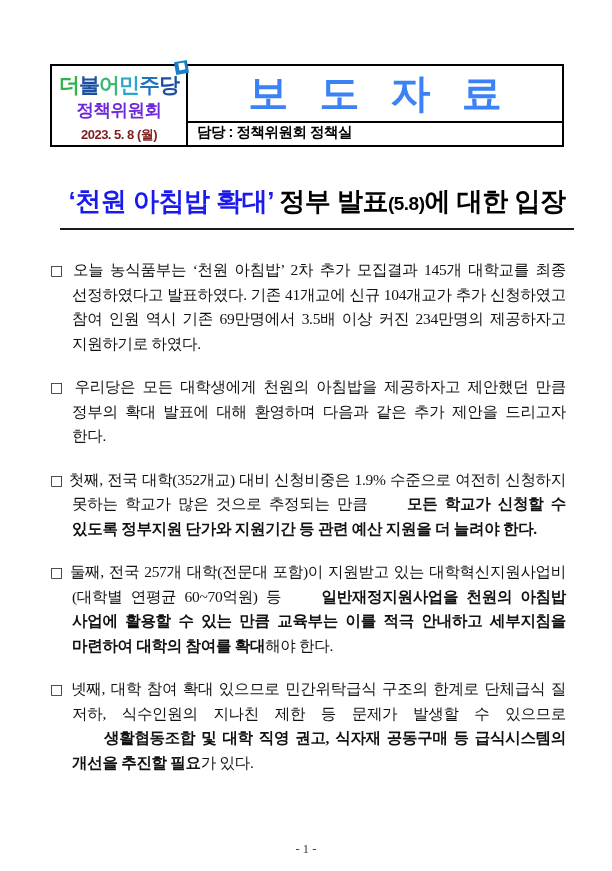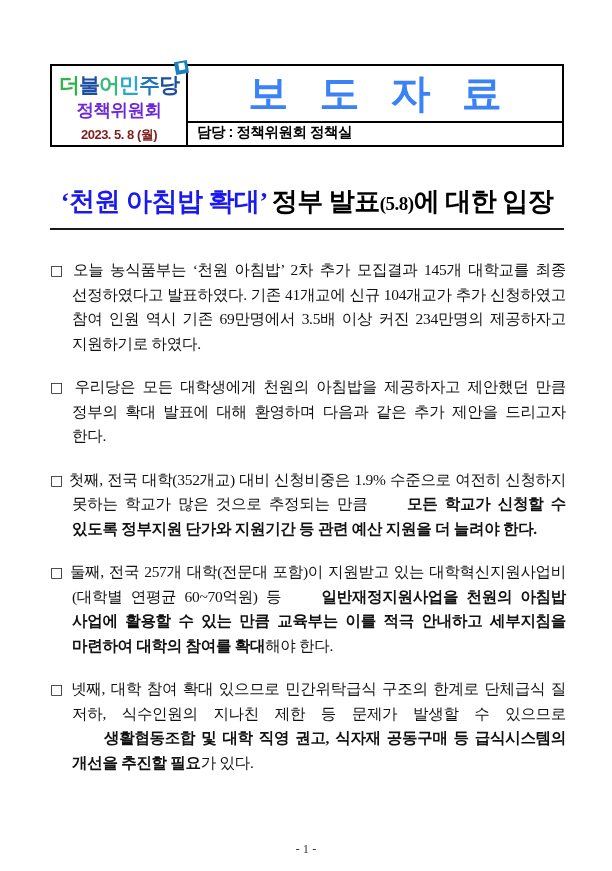--- a/index.html
+++ b/index.html
@@ -74,24 +74,24 @@
     display:flex; align-items:flex-start; justify-content:space-between;
     padding:0 14px 0 9px;
     font-family:"Liberation Sans","DejaVu Sans",sans-serif;
     font-size:14.5px; font-weight:bold;
     letter-spacing:-0.5px;
     color:#000;
   }
 
   
   .main-title {
-    position:absolute; left:50px; top:184px;
+    position:absolute; left:60px; top:184px;
     width:514px;
     text-align:center;
-    font-family:Liberation Serif, serif;
+    font-family:Liberation Sans, sans-serif;
     font-weight:bold; font-size:26px;
     letter-spacing:-0.5px;
     color:#000;
     padding-bottom:9px;
     border-bottom:2px solid #1a1a1a;
   }
   .title-highlight { color:#1a1aee; }
   .title-paren { font-size:19px; }
 
   

